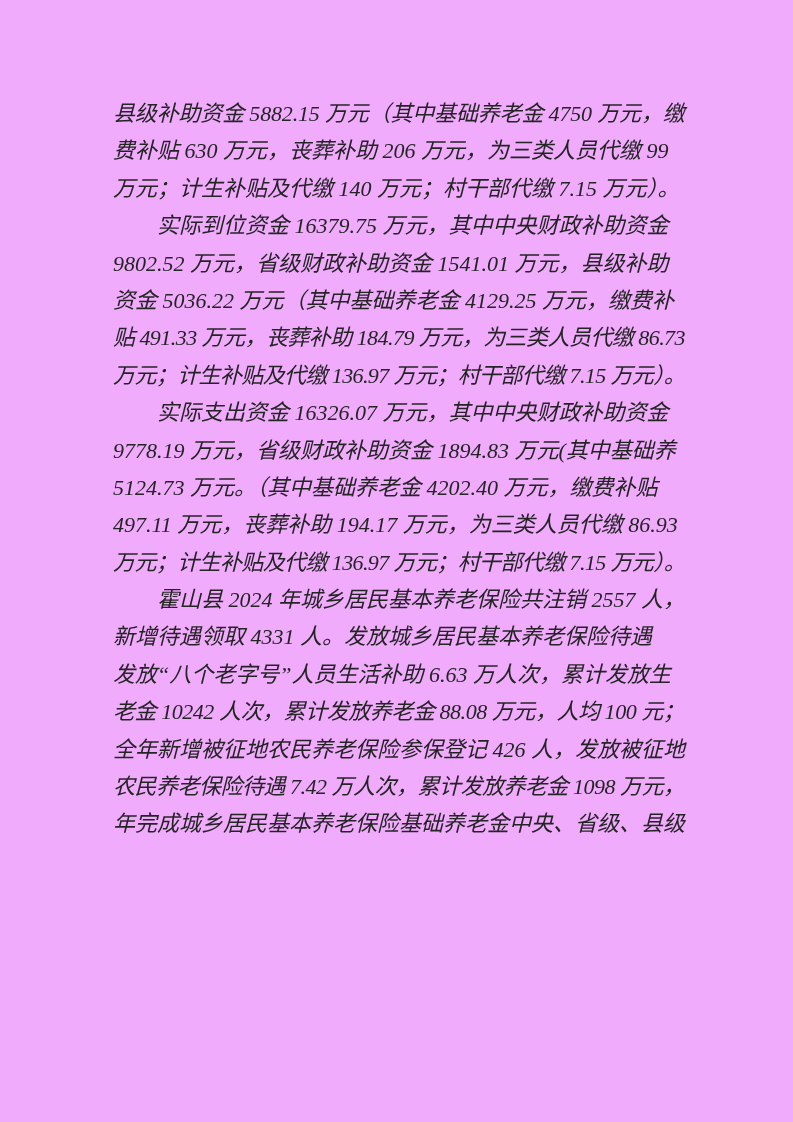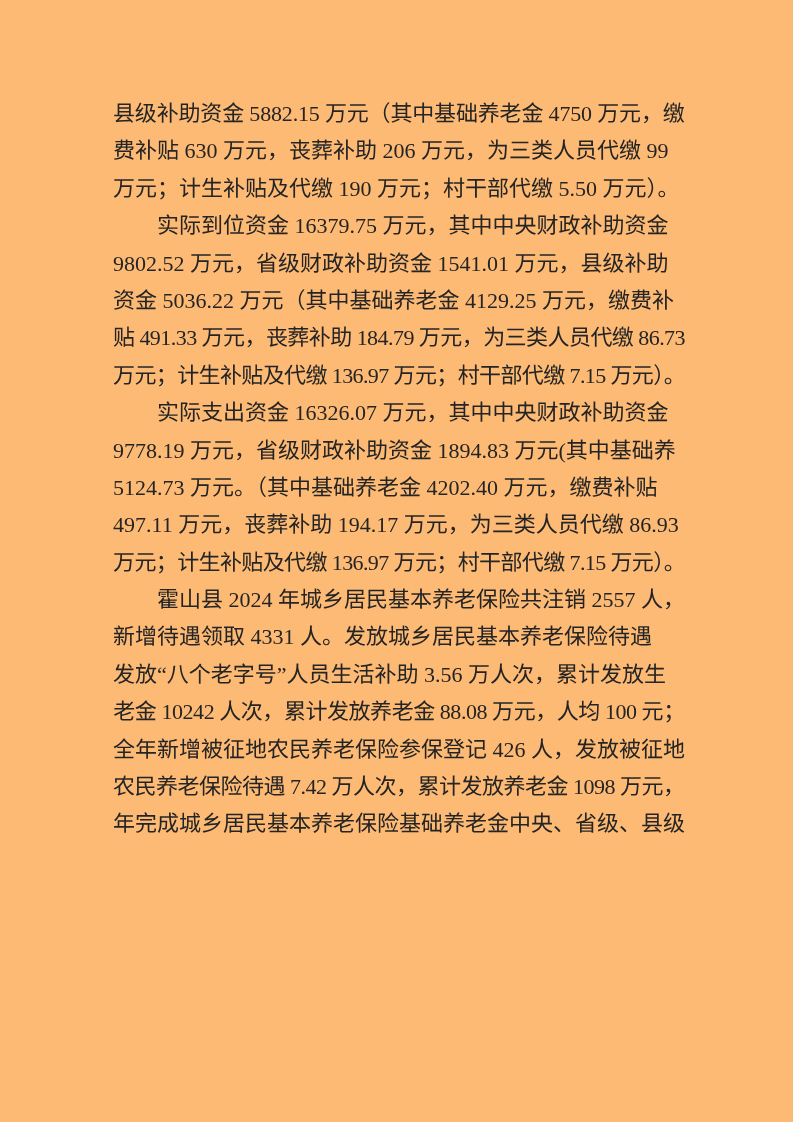--- a/index.html
+++ b/index.html
@@ -10,21 +10,22 @@
     width: 793px;
     height: 1122px;
     background: #ffffff;
     position: relative;
     overflow: hidden;
     font-family: "Liberation Serif", "DejaVu Serif", serif;
   }
   .page {
     position: absolute;
     inset: 0;
-    background: #fdba74;
+    background: #f0abfc;
+    font-style: italic;
   }
   .text-column {
     position: absolute;
     left: 113px;
     top: 95px;
     width: 572px;
     font-size: 22px;
     line-height: 37.4px;
     color: #242424;
     font-weight: 400;
@@ -41,21 +42,21 @@
 </style>
 </head>
 <body>
 
 <div class="page">
   <div class="text-column">
 
     <div class="paragraph">
       <div class="text-line" style="letter-spacing: -0.17px;">县级补助资金 5882.15 万元（其中基础养老金 4750 万元，缴</div>
       <div class="text-line">费补贴 630 万元，丧葬补助 206 万元，为三类人员代缴 99</div>
-      <div class="text-line">万元；计生补贴及代缴 190 万元；村干部代缴 5.50 万元）。</div>
+      <div class="text-line">万元；计生补贴及代缴 140 万元；村干部代缴 7.15 万元）。</div>
     </div>
 
     <div class="paragraph">
       <div class="text-line">　　实际到位资金 16379.75 万元，其中中央财政补助资金</div>
       <div class="text-line">9802.52 万元，省级财政补助资金 1541.01 万元，县级补助</div>
       <div class="text-line">资金 5036.22 万元（其中基础养老金 4129.25 万元，缴费补</div>
       <div class="text-line" style="letter-spacing: -0.55px;">贴 491.33 万元，丧葬补助 184.79 万元，为三类人员代缴 86.73</div>
       <div class="text-line" style="letter-spacing: -0.61px;">万元；计生补贴及代缴 136.97 万元；村干部代缴 7.15 万元）。</div>
     </div>
 
@@ -63,21 +64,21 @@
       <div class="text-line">　　实际支出资金 16326.07 万元，其中中央财政补助资金</div>
       <div class="text-line">9778.19 万元，省级财政补助资金 1894.83 万元(其中基础养</div>
       <div class="text-line">5124.73 万元。（其中基础养老金 4202.40 万元，缴费补贴</div>
       <div class="text-line">497.11 万元，丧葬补助 194.17 万元，为三类人员代缴 86.93</div>
       <div class="text-line" style="letter-spacing: -0.61px;">万元；计生补贴及代缴 136.97 万元；村干部代缴 7.15 万元）。</div>
     </div>
 
     <div class="paragraph">
       <div class="text-line">　　霍山县 2024 年城乡居民基本养老保险共注销 2557 人，</div>
       <div class="text-line">新增待遇领取 4331 人。发放城乡居民基本养老保险待遇</div>
-      <div class="text-line">发放“八个老字号”人员生活补助 3.56 万人次，累计发放生</div>
-      <div class="text-line" style="letter-spacing: -0.45px; text-align: center;">老金 10242 人次，累计发放养老金 88.08 万元，人均 100 元；</div>
+      <div class="text-line">发放“八个老字号”人员生活补助 6.63 万人次，累计发放生</div>
+      <div class="text-line" style="letter-spacing: -0.45px;">老金 10242 人次，累计发放养老金 88.08 万元，人均 100 元；</div>
       <div class="text-line">全年新增被征地农民养老保险参保登记 426 人，发放被征地</div>
       <div class="text-line" style="letter-spacing: -0.5px;">农民养老保险待遇 7.42 万人次，累计发放养老金 1098 万元，</div>
       <div class="text-line">年完成城乡居民基本养老保险基础养老金中央、省级、县级</div>
     </div>
 
   </div>
 </div>
 
 </body></html>

